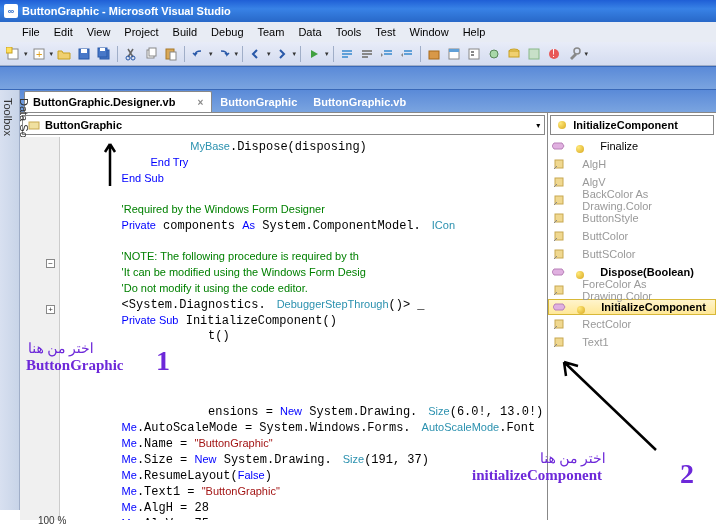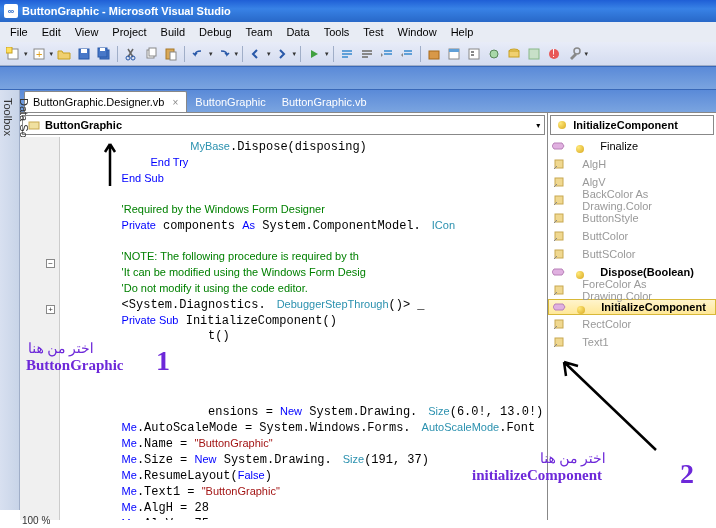--- a/index.html
+++ b/index.html
@@ -1,36 +1,36 @@
 <!DOCTYPE html>
 <html><head>
 <meta charset="utf-8">
 <style>
 * { margin: 0; padding: 0; box-sizing: border-box; font-family: Tahoma, sans-serif; font-size: 11px; }
 body { background: #fff; width: 716px; height: 528px; overflow: hidden; position: relative; }
 
 .title-bar { height: 22px; background: linear-gradient(#1f5fd6, #3882e6 40%, #2868c8); color: #fff; display: flex; align-items: center; padding: 0 4px; font-weight: bold; font-size: 12px; }
 .title-bar .vs-icon { width: 14px; height: 14px; background: #fff; border-radius: 2px; margin-right: 4px; display: flex; align-items: center; justify-content: center; font-size: 9px; color: #2868c8; }
 
-.menu-bar { height: 20px; background: #e8ecf4; display: flex; align-items: center; padding: 0 4px; gap: 2px; }
+.menu-bar { height: 20px; background: #e8ecf4; display: flex; align-items: center; padding: 0 16px; gap: 2px; }
 .menu-bar span { padding: 2px 6px; color: #000; cursor: default; }
 
 .toolbar { height: 24px; background: linear-gradient(#e8ecf8, #d4dcf0); display: flex; align-items: center; padding: 0 4px; gap: 2px; border-bottom: 1px solid #a0aec8; }
 .toolbar .btn { width: 18px; height: 18px; display: flex; align-items: center; justify-content: center; border: 1px solid transparent; }
 .toolbar .sep { width: 1px; height: 16px; background: #a0aec8; margin: 0 2px; }
 .toolbar .dropdown-arrow { font-size: 7px; color: #333; }
 
 .blue-band { height: 24px; background: linear-gradient(#5a8ad8, #7aa4e0); border-top: 1px solid #3868b8; border-bottom: 1px solid #3868b8; }
 
 .sidebar-left { position: absolute; left: 0; top: 90px; width: 20px; height: 420px; background: linear-gradient(90deg, #d8e0f0, #c8d4e8); border-right: 1px solid #a0aec8; writing-mode: vertical-lr; text-align: left; padding-top: 4px; font-size: 10px; color: #333; }
 .sidebar-left .tab-v { padding: 4px 2px; }
 
 .tabs-area { margin-left: 20px; margin-top: 0; }
 .doc-tabs { height: 22px; background: linear-gradient(#5a8ad8, #7aa4e0); display: flex; align-items: flex-end; padding-left: 4px; }
-.doc-tab { height: 20px; padding: 10px 8px; display: flex; align-items: center; gap: 4px; color: #fff; font-size: 11px; }
+.doc-tab { height: 20px; padding: 10px 8px; display: flex; align-items: center; gap: 18px; color: #fff; font-size: 11px; font-weight: bold; }
 .doc-tab.active { background: #fff; color: #000; border: 1px solid #888; border-bottom: none; border-radius: 2px 2px 0 0; }
 .doc-tab .close-x { font-size: 10px; color: #888; margin-left: 4px; }
 
 .editor-container { display: flex; background: #fff; height: 408px; border-top: 1px solid #888; }
 
 .left-panel { flex: 1; display: flex; flex-direction: column; border-right: 1px solid #888; }
 .class-dropdown { height: 20px; background: #fff; border: 1px solid #888; margin: 2px; display: flex; align-items: center; padding: 0 4px; gap: 4px; }
 .class-dropdown .dd-arrow { margin-left: auto; font-size: 8px; }
 
 .code-area { flex: 1; display: flex; overflow: hidden; position: relative; }
@@ -50,21 +50,21 @@
 .member-item.bold { font-weight: bold; color: #000; }
 .member-item.hover { background: linear-gradient(#fff4cc, #ffe898); border: 1px solid #d8b838; height: 16px; }
 
 .icon-box { width: 14px; height: 12px; display: inline-flex; align-items: center; justify-content: center; position: relative; }
 .gold-ball { width: 8px; height: 8px; background: radial-gradient(circle at 30% 30%, #ffe878, #d8a820); border-radius: 50%; display: inline-block; }
 
 .annotation { position: absolute; font-family: Liberation Serif, serif; color: #6d28d9; pointer-events: none; }
 
 .arrow-svg { position: absolute; pointer-events: none; }
 
-.zoom-indicator { position: absolute; bottom: 2px; left: 22px; font-size: 10px; color: #333; }
+.zoom-indicator { position: absolute; bottom: 2px; left: 38px; font-size: 10px; color: #333; }
 </style>
 </head>
 <body>
 
 <div class="title-bar">
   <span class="vs-icon">∞</span>
   <span>ButtonGraphic - Microsoft Visual Studio</span>
 </div>
 
 <div class="menu-bar">

